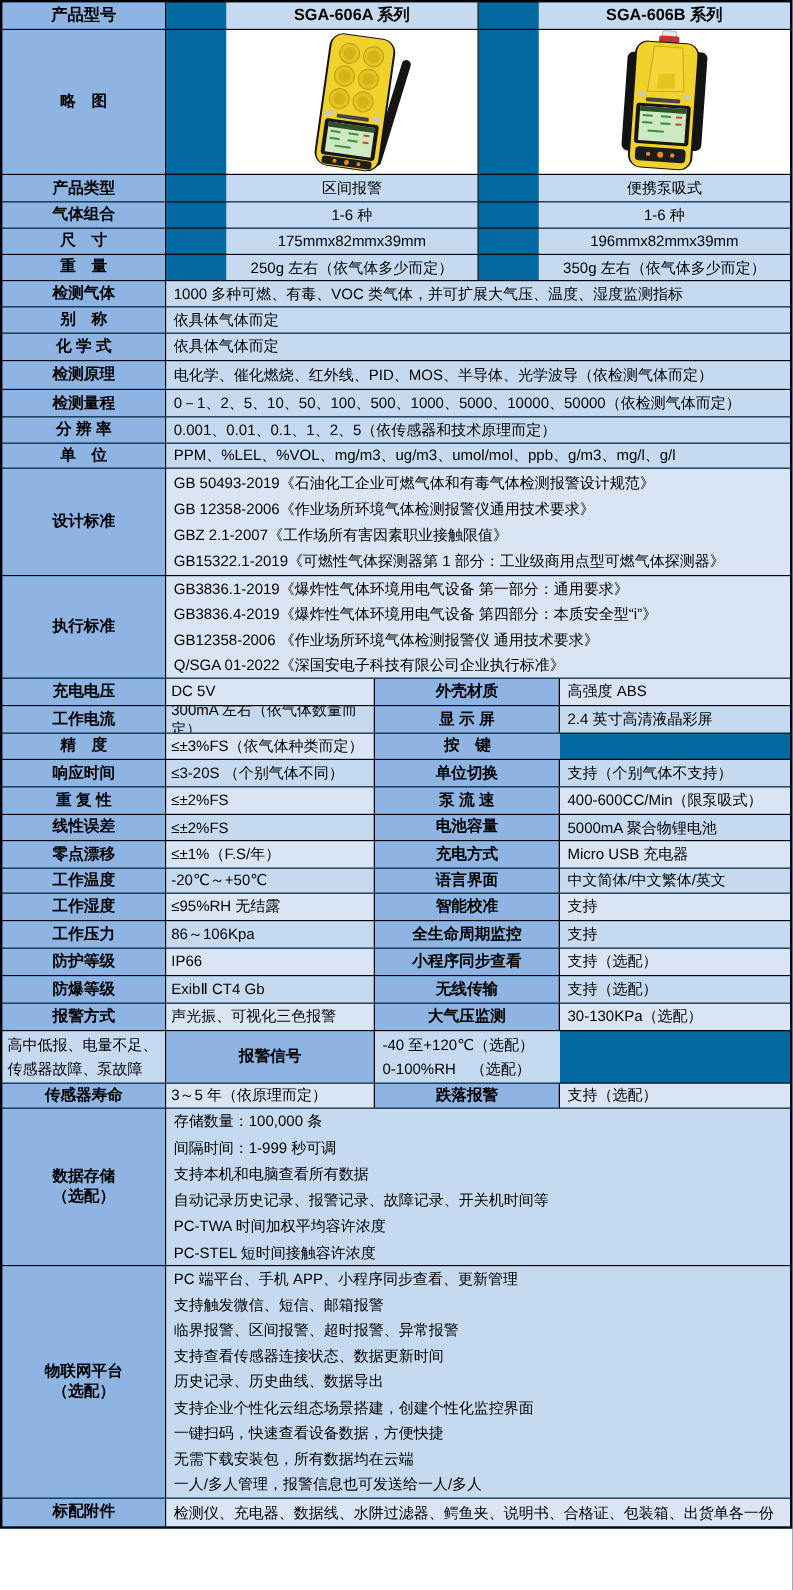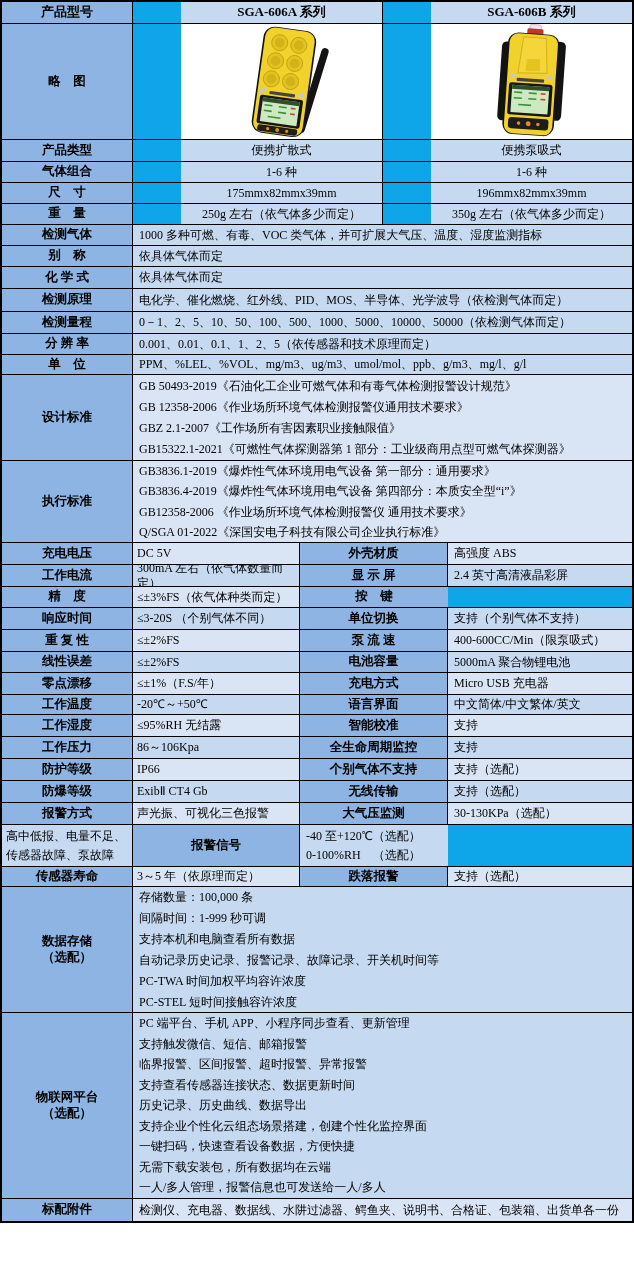--- a/index.html
+++ b/index.html
@@ -1,17 +1,17 @@
 <!DOCTYPE html>
 <html><head>
 <meta charset="utf-8">
 <style>
   * { margin:0; padding:0; box-sizing:border-box; }
   body { background:#fff; font-family:"Liberation Sans","DejaVu Sans",sans-serif; color:#000; }
-  .tbl { width:634px; border:2px solid #000; background:#0ea5e9;font-family:Liberation Serif, serif; }
+  .tbl { width:634px; border:2px solid #000; background:#0369a1; }
   .row { display:grid; border-bottom:1px solid #000; }
   .row:last-child { border-bottom:none; }
   .cols3 { grid-template-columns:131px 250px 249px; }
   .cols2 { grid-template-columns:131px 499px; }
   .cols4 { grid-template-columns:131px 167px 148px 184px; }
   .cell { border-right:1px solid #000; display:flex; align-items:center; overflow:hidden; font-size:12px; line-height:1.25; }
   .row .cell:last-child { border-right:none; }
   .lbl { background:#8DB4E2; font-weight:700; font-size:12.5px; justify-content:center; text-align:center; flex-direction:column; }
   .v1 { background:#C5D9F1; }
   .v2 { background:#D9E4F4; }
@@ -119,21 +119,21 @@
           <circle cx="112" cy="124" r="2.2" fill="#E58A1F"></circle>
             <circle cx="124" cy="124" r="3" fill="#E58A1F"></circle>
             <circle cx="136" cy="124" r="2.2" fill="#E58A1F"></circle>
         </g>
       </svg>
     </div>
   </div>
 
   <div class="row cols3 h22">
     <div class="cell lbl">产品类型</div>
-    <div class="cell v1 ctr">便携扩散式</div>
+    <div class="cell v1 ctr">区间报警</div>
     <div class="cell v1 ctr">便携泵吸式</div>
   </div>
   <div class="row cols3 h21">
     <div class="cell lbl">气体组合</div>
     <div class="cell v1 ctr">1-6 种</div>
     <div class="cell v1 ctr">1-6 种</div>
   </div>
   <div class="row cols3 h21">
     <div class="cell lbl">尺　寸</div>
     <div class="cell v1 ctr">175mmx82mmx39mm</div>
@@ -172,21 +172,21 @@
   <div class="row cols2 h20">
     <div class="cell lbl">单　位</div>
     <div class="cell v1 val">PPM、%LEL、%VOL、mg/m3、ug/m3、umol/mol、ppb、g/m3、mg/l、g/l</div>
   </div>
 
   <div class="row cols2 h86">
     <div class="cell lbl">设计标准</div>
     <div class="cell v2 val pre lh21">GB 50493-2019《石油化工企业可燃气体和有毒气体检测报警设计规范》
 GB 12358-2006《作业场所环境气体检测报警仪通用技术要求》
 GBZ 2.1-2007《工作场所有害因素职业接触限值》
-GB15322.1-2021《可燃性气体探测器第 1 部分：工业级商用点型可燃气体探测器》</div>
+GB15322.1-2019《可燃性气体探测器第 1 部分：工业级商用点型可燃气体探测器》</div>
   </div>
   <div class="row cols2 h82">
     <div class="cell lbl">执行标准</div>
     <div class="cell v2 val pre lh20">GB3836.1-2019《爆炸性气体环境用电气设备 第一部分：通用要求》
 GB3836.4-2019《爆炸性气体环境用电气设备 第四部分：本质安全型“i”》
 GB12358-2006 《作业场所环境气体检测报警仪 通用技术要求》
 Q/SGA 01-2022《深国安电子科技有限公司企业执行标准》</div>
   </div>
 
   <div class="row cols4 h22">
@@ -244,21 +244,21 @@
   </div>
   <div class="row cols4 h22">
     <div class="cell lbl">工作压力</div>
     <div class="cell v1 val tightpad">86～106Kpa</div>
     <div class="cell lbl">全生命周期监控</div>
     <div class="cell v1 val">支持</div>
   </div>
   <div class="row cols4 h22">
     <div class="cell lbl">防护等级</div>
     <div class="cell v2 val tightpad">IP66</div>
-    <div class="cell lbl">个别气体不支持</div>
+    <div class="cell lbl">小程序同步查看</div>
     <div class="cell v2 val">支持（选配）</div>
   </div>
   <div class="row cols4 h22">
     <div class="cell lbl">防爆等级</div>
     <div class="cell v1 val tightpad">ExibⅡ CT4 Gb</div>
     <div class="cell lbl">无线传输</div>
     <div class="cell v1 val">支持（选配）</div>
   </div>
   <div class="row cols4 h22">
     <div class="cell lbl">报警方式</div>

